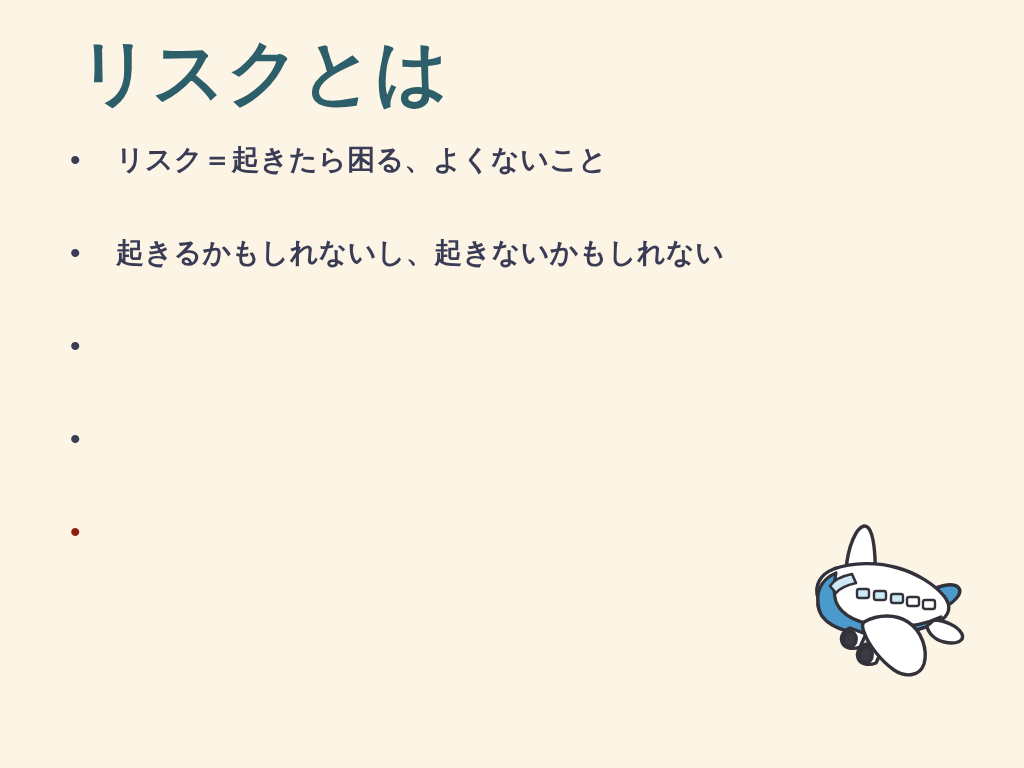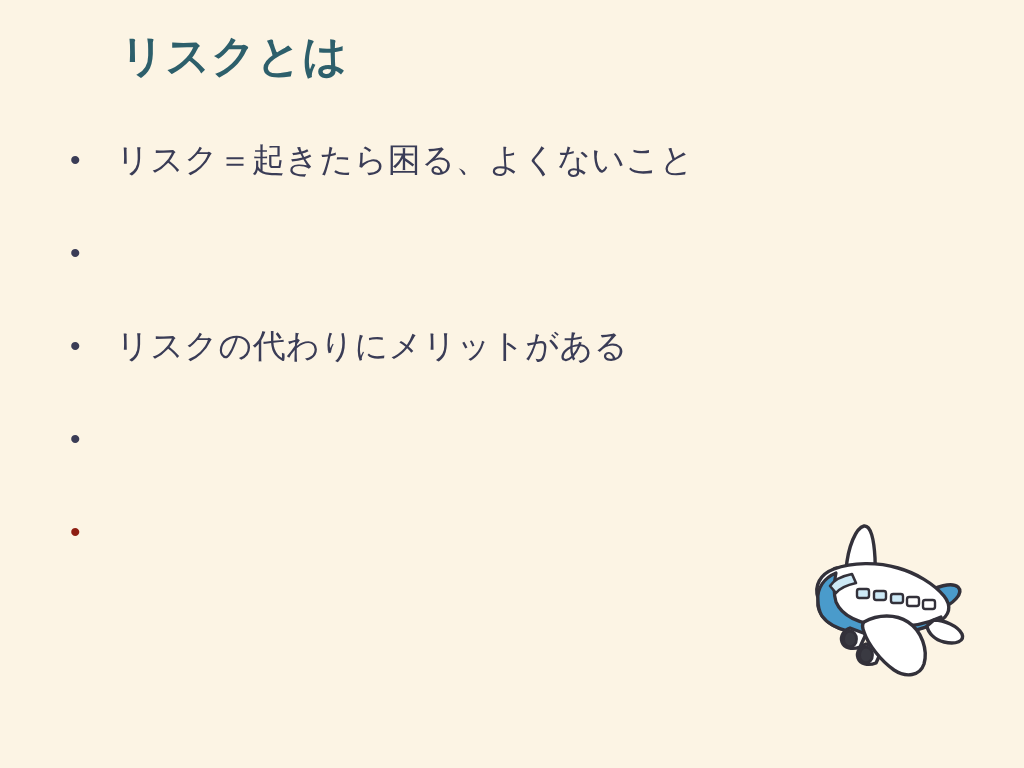--- a/index.html
+++ b/index.html
@@ -16,27 +16,26 @@
     position: relative;
     width: 1024px;
     height: 768px;
     background: #FCF4E4;
     box-sizing: border-box;
   }
   .slide-title {
     position: absolute;
     left: 78px;
     top: 31px;
-    font-size: 44px;
+    font-size: 72px;
     font-weight: bold;
     color: #2D5F6B;
     letter-spacing: 0.5px;
     line-height: 1.15;
     white-space: nowrap;
-    margin-left: 42px;
   }
   .bullet-list {
     position: absolute;
     left: 66px;
     top: 141px;
     width: 860px;
   }
   .bullet-item {
     position: relative;
     display: flex;
@@ -48,22 +47,22 @@
     flex: 0 0 auto;
     width: 46px;
     font-size: 30px;
     line-height: 38px;
     text-align: left;
     padding-left: 4px;
     color: #3A3C56;
   }
   .bullet-text {
     flex: 1 1 auto;
-    font-size: 33px;
-    font-weight: normal;
+    font-size: 28px;
+    font-weight: bold;
     line-height: 38px;
     color: #3A3C56;
     letter-spacing: 0.4px;
     white-space: nowrap;
   }
   .bullet-item.accent .bullet-marker,
   .bullet-item.accent .bullet-text {
     color: #8E1E12;
   }
   .airplane {
@@ -83,25 +82,25 @@
 
   <div class="bullet-list">
 
     <div class="bullet-item">
       <span class="bullet-marker">•</span>
       <span class="bullet-text">リスク＝起きたら困る、よくないこと</span>
     </div>
 
     <div class="bullet-item">
       <span class="bullet-marker">•</span>
+      <span class="bullet-text">起きるかもしれないし、起きないかもしれない</span>
     </div>
 
     <div class="bullet-item">
       <span class="bullet-marker">•</span>
-      <span class="bullet-text">リスクの代わりにメリットがある</span>
     </div>
 
     <div class="bullet-item">
       <span class="bullet-marker">•</span>
     </div>
 
     <div class="bullet-item accent">
       <span class="bullet-marker">•</span>
     </div>
 

